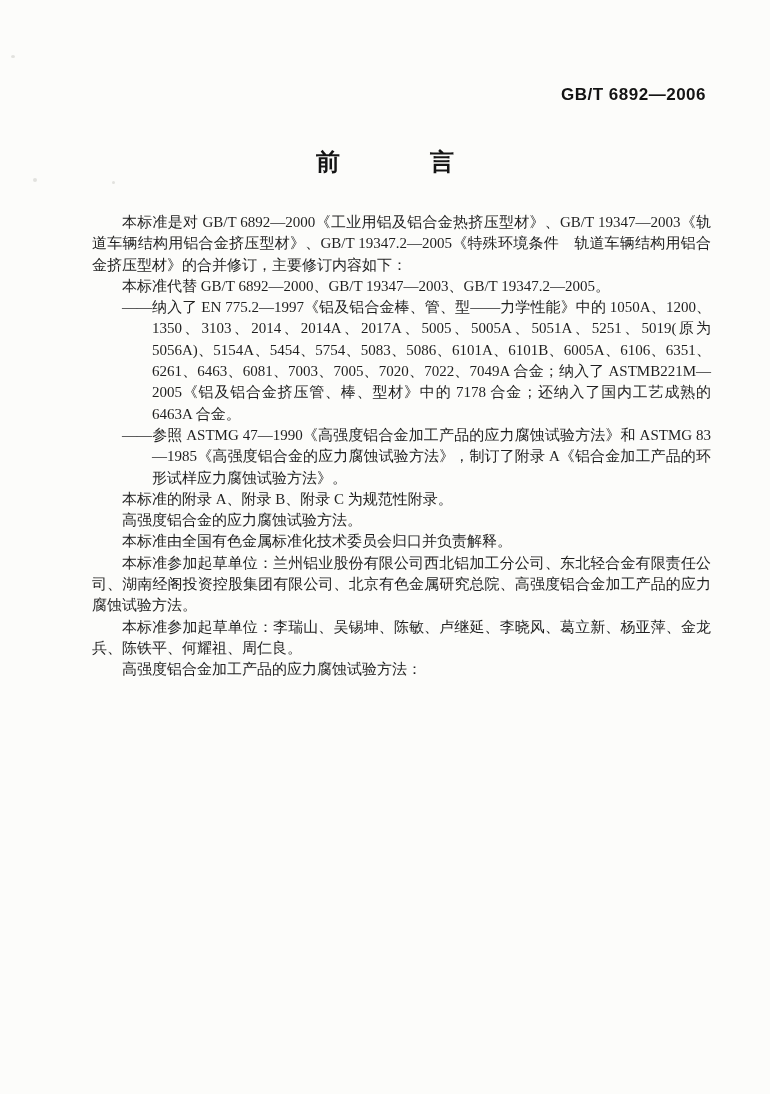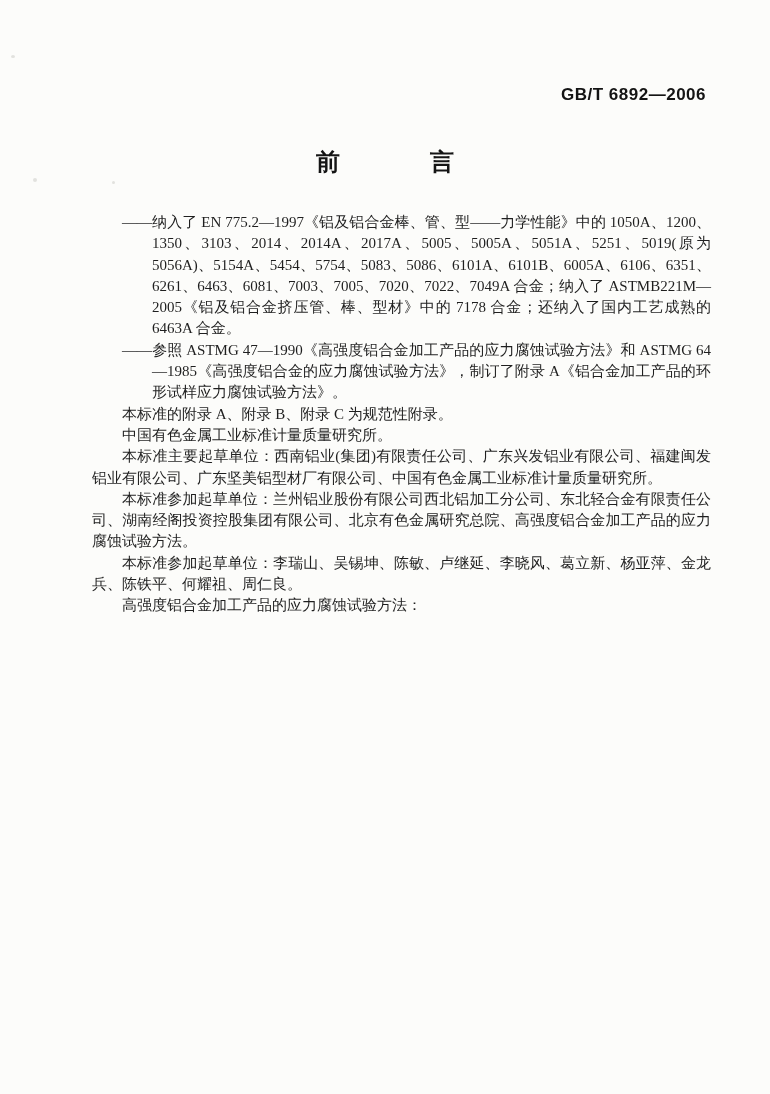--- a/index.html
+++ b/index.html
@@ -86,25 +86,27 @@
   <div class="speck s3"></div>
 
   <div class="header-code">GB/T 6892—2006</div>
 
   <div class="doc-title">
     <span>前</span>
     <span>言</span>
   </div>
 
   <div class="body-text">
+      <p class="indent">本标准是对 GB/T 6892—2000《工业用铝及铝合金热挤压型材》、GB/T 19347—2003《轨道车辆结构用铝合金挤压型材》、GB/T 19347.2—2005《特殊环境条件　轨道车辆结构用铝合金挤压型材》的合并修订，主要修订内容如下：</p>
+      <p class="indent">本标准代替 GB/T 6892—2000、GB/T 19347—2003、GB/T 19347.2—2005。</p>
       <p class="dash">——纳入了 EN 775.2—1997《铝及铝合金棒、管、型——力学性能》中的 1050A、1200、1350、3103、2014、2014A、2017A、5005、5005A、5051A、5251、5019(原为 5056A)、5154A、5454、5754、5083、5086、6101A、6101B、6005A、6106、6351、6261、6463、6081、7003、7005、7020、7022、7049A 合金；纳入了 ASTMB221M—2005《铝及铝合金挤压管、棒、型材》中的 7178 合金；还纳入了国内工艺成熟的 6463A 合金。</p>
-      <p class="dash">——参照 ASTMG 47—1990《高强度铝合金加工产品的应力腐蚀试验方法》和 ASTMG 64—1985《高强度铝合金的应力腐蚀试验方法》，制订了附录 A《铝合金加工产品的环形试样应力腐蚀试验方法》。</p>
+      <p class="dash">——参照 ASTMG 47—1990《高强度铝合金加工产品的应力腐蚀试验方法》和 ASTMG 83—1985《高强度铝合金的应力腐蚀试验方法》，制订了附录 A《铝合金加工产品的环形试样应力腐蚀试验方法》。</p>
       <p class="indent">本标准的附录 A、附录 B、附录 C 为规范性附录。</p>
-      <p class="indent">中国有色金属工业标准计量质量研究所。</p>
-      <p class="indent">本标准主要起草单位：西南铝业(集团)有限责任公司、广东兴发铝业有限公司、福建闽发铝业有限公司、广东坚美铝型材厂有限公司、中国有色金属工业标准计量质量研究所。</p>
+      <p class="indent">高强度铝合金的应力腐蚀试验方法。</p>
+      <p class="indent">本标准由全国有色金属标准化技术委员会归口并负责解释。</p>
       <p class="indent">本标准参加起草单位：兰州铝业股份有限公司西北铝加工分公司、东北轻合金有限责任公司、湖南经阁投资控股集团有限公司、北京有色金属研究总院、高强度铝合金加工产品的应力腐蚀试验方法。</p>
       <p class="indent">本标准参加起草单位：李瑞山、吴锡坤、陈敏、卢继延、李晓风、葛立新、杨亚萍、金龙兵、陈铁平、何耀祖、周仁良。</p>
       <p class="indent">高强度铝合金加工产品的应力腐蚀试验方法：</p>
     </div>
 
   <div class="page-number">I</div>
 
 </div>
 
 </body></html>

